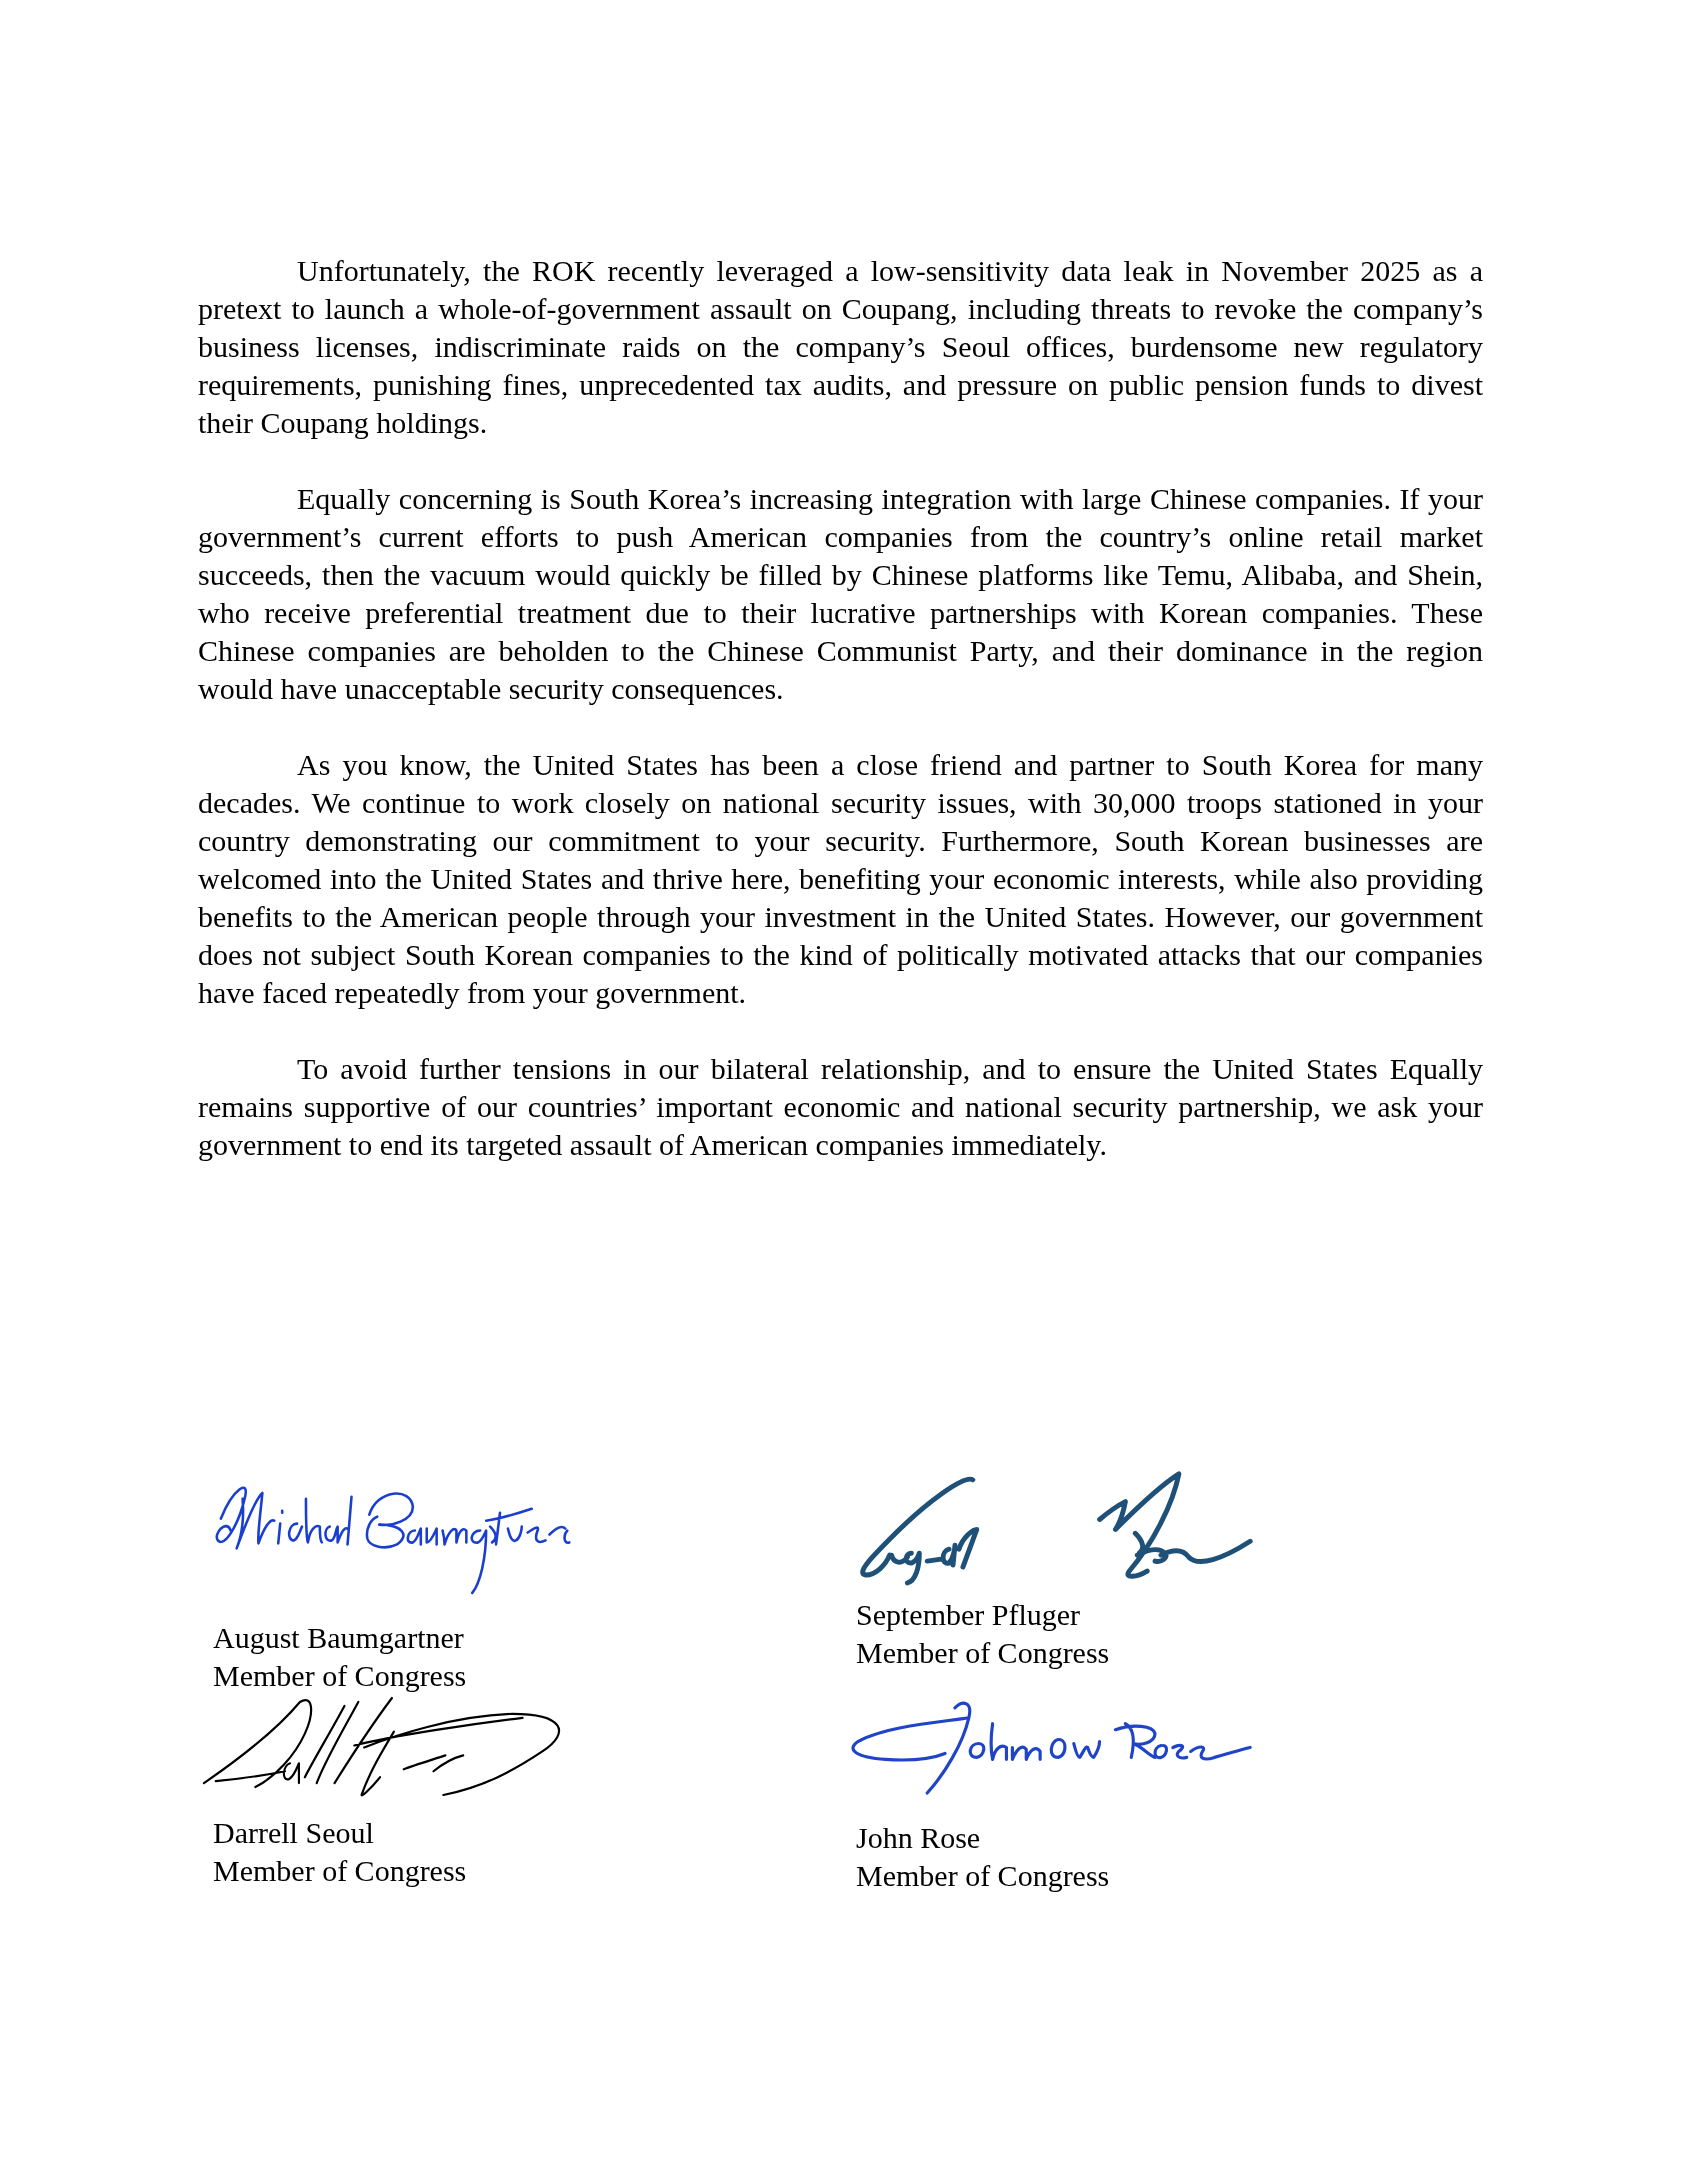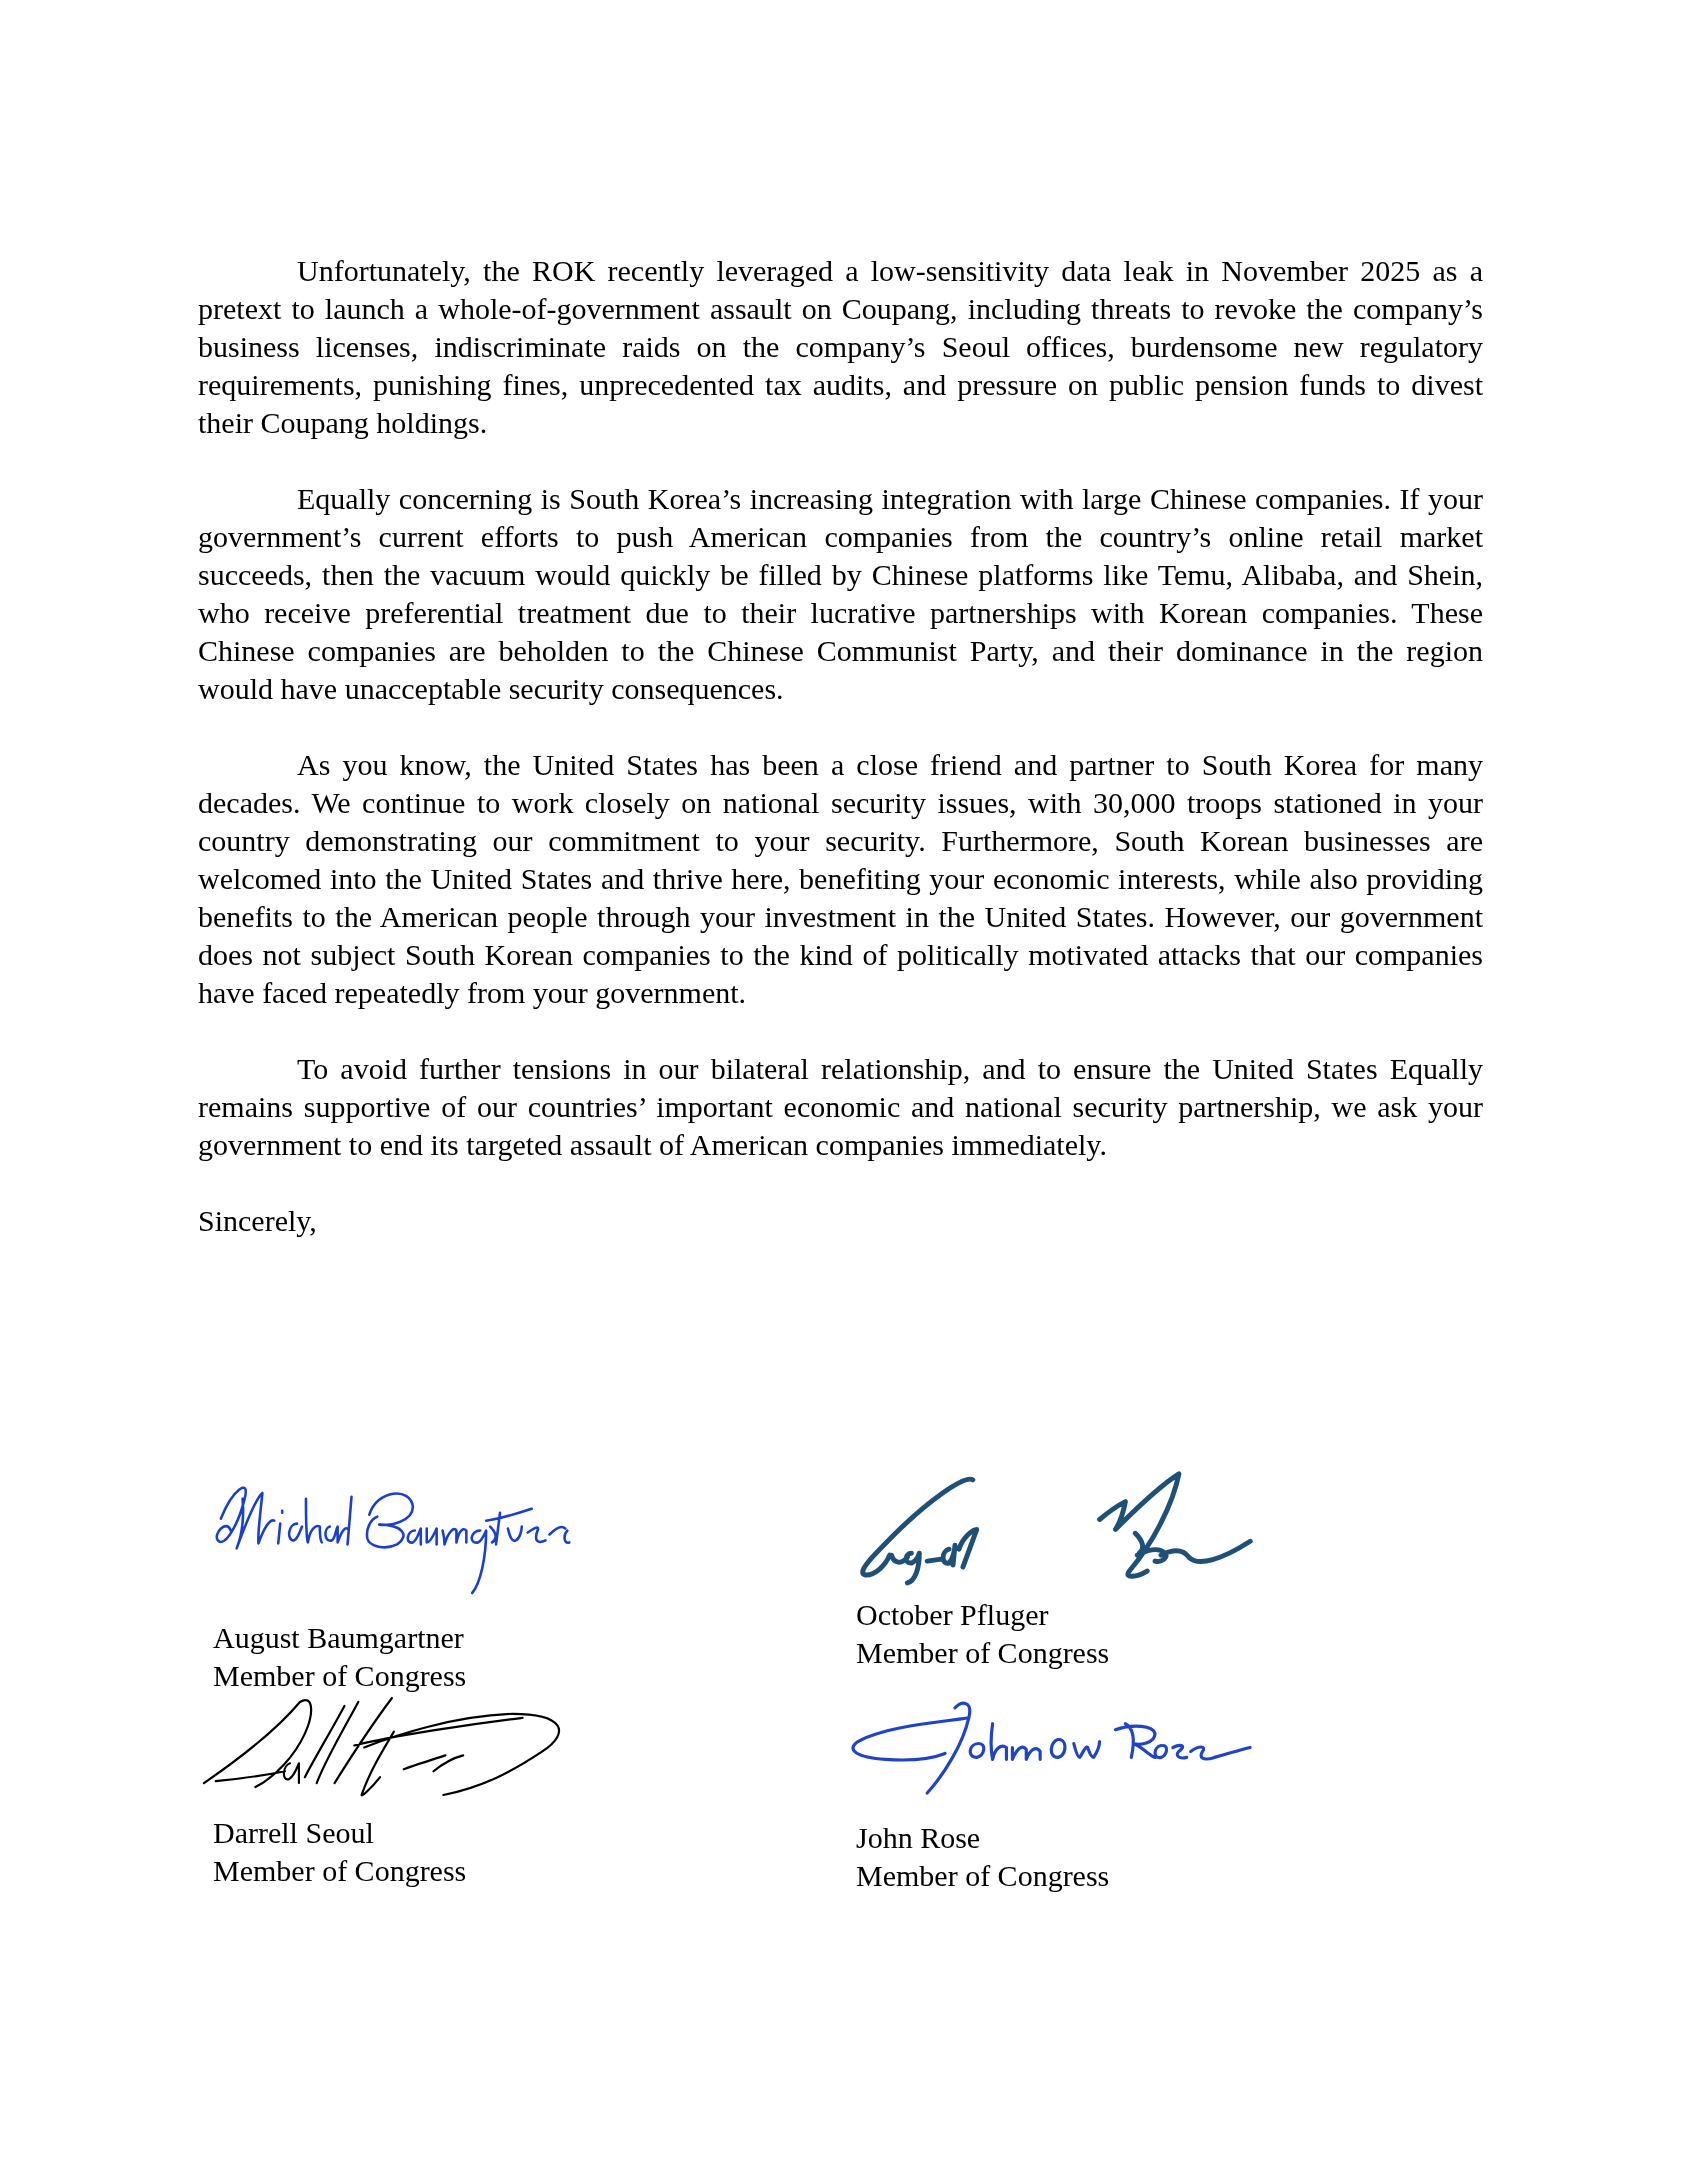--- a/index.html
+++ b/index.html
@@ -24,38 +24,37 @@
 </head>
 <body>
 
 <div class="page">
 
   <div class="body-text">
     <p class="para">Unfortunately, the ROK recently leveraged a low-sensitivity data leak in November 2025 as a pretext to launch a whole-of-government assault on Coupang, including threats to revoke the company’s business licenses, indiscriminate raids on the company’s Seoul offices, burdensome new regulatory requirements, punishing fines, unprecedented tax audits, and pressure on public pension funds to divest their Coupang holdings.</p>
     <p class="para">Equally concerning is South Korea’s increasing integration with large Chinese companies. If your government’s current efforts to push American companies from the country’s online retail market succeeds, then the vacuum would quickly be filled by Chinese platforms like Temu, Alibaba, and Shein, who receive preferential treatment due to their lucrative partnerships with Korean companies. These Chinese companies are beholden to the Chinese Communist Party, and their dominance in the region would have unacceptable security consequences.</p>
     <p class="para">As you know, the United States has been a close friend and partner to South Korea for many decades. We continue to work closely on national security issues, with 30,000 troops stationed in your country demonstrating our commitment to your security. Furthermore, South Korean businesses are welcomed into the United States and thrive here, benefiting your economic interests, while also providing benefits to the American people through your investment in the United States. However, our government does not subject South Korean companies to the kind of politically motivated attacks that our companies have faced repeatedly from your government.</p>
     <p class="para">To avoid further tensions in our bilateral relationship, and to ensure the United States Equally remains supportive of our countries’ important economic and national security partnership, we ask your government to end its targeted assault of American companies immediately.</p>
-    <p class="closing">Sincerely,</p>
   </div>
 
   <svg class="sig" style="left:203px; top:1453px;" width="396" height="134" viewBox="0 0 400 135">
     <path stroke="#1a3fd0" stroke-width="2.6" d="M18 50 C 30 20, 48 8, 42 30 C 36 55, 22 80, 15 72 C 10 65, 24 50, 28 62 M 40 30 C 42 55, 38 70, 34 80 C 45 50, 55 28, 60 24 C 58 45, 55 65, 56 75 C 62 58, 68 50, 72 52 M 78 55 L 76 75 M 80 42 L 80 44 M 95 55 C 86 55, 84 72, 92 72 C 96 70, 98 62, 100 58 M 104 30 C 104 50, 104 70, 106 74 C 108 60, 114 56, 118 58 C 118 65, 118 72, 120 74 M 128 58 C 122 60, 122 74, 130 72 C 134 70, 134 60, 136 58 L 136 74 C 138 68, 142 58, 146 60 M 150 28 L 146 76"></path>
     <path stroke="#1a3fd0" stroke-width="2.6" d="M 168 46 C 176 20, 210 18, 212 38 C 212 52, 190 58, 178 56 C 200 56, 210 66, 196 76 C 184 82, 168 78, 166 70 C 164 60, 170 50, 176 48 M 214 62 C 206 62, 204 76, 212 74 C 216 72, 218 64, 220 60 L 220 76 M 226 60 L 226 74 C 230 74, 234 64, 236 60 L 236 76 M 242 62 C 244 70, 244 76, 244 76 C 248 62, 254 58, 256 62 L 256 74 C 258 64, 262 58, 266 62 L 266 74 M 280 62 C 270 62, 268 76, 278 74 C 282 72, 284 66, 286 62 C 286 90, 280 115, 272 125 M 290 58 C 296 64, 298 70, 292 74 M 300 44 L 296 76 M 286 52 C 300 50, 320 44, 332 40 M 308 60 C 310 68, 312 74, 316 72 C 320 70, 322 62, 322 58 M 328 64 C 334 60, 340 56, 338 62 C 334 72, 338 76, 346 72 M 350 66 C 356 60, 362 56, 366 60 M 368 62 C 364 66, 364 76, 370 74"></path>
   </svg>
   <div class="sig-block" style="left:213px; top:1603px;">
     <div>August Baumgartner</div>
     <div>Member of Congress</div>
   </div>
 
   <svg class="sig" style="left:846px; top:1438px;" width="426" height="129" viewBox="0 0 430 130">
     <path stroke="#1f5078" stroke-width="5" d="M 128 26 C 120 20, 80 50, 50 80 C 25 105, 10 120, 20 122 C 30 122, 40 112, 44 102 M 46 102 C 48 110, 56 112, 62 104 M 66 100 C 60 100, 58 110, 66 110 C 72 108, 74 100, 74 100 C 74 115, 70 128, 62 130 M 82 108 L 96 106 M 104 96 C 96 98, 96 112, 104 110 C 108 106, 110 96, 110 92 L 108 112 M 114 96 C 118 84, 128 76, 132 76 L 118 114"></path>
     <path stroke="#1f5078" stroke-width="5" d="M 256 66 C 268 56, 278 50, 282 48 C 280 58, 276 70, 272 76 C 290 58, 320 30, 336 20 C 330 50, 310 90, 286 118 C 280 126, 294 124, 304 118 M 292 80 C 300 88, 302 96, 296 100 M 294 102 C 306 96, 316 94, 322 100 C 326 104, 318 110, 312 108 M 318 102 C 330 96, 340 96, 346 104 C 356 114, 380 106, 408 88"></path>
   </svg>
   <div class="sig-block" style="left:856px; top:1580px;">
-    <div>October Pfluger</div>
+    <div>September Pfluger</div>
     <div>Member of Congress</div>
   </div>
 
   <svg class="sig" style="left:196px; top:1676px;" width="381" height="109" viewBox="0 0 385 110">
     <path stroke="#000000" stroke-width="2.2" d="M 8 92 C 40 70, 80 40, 105 10 C 118 2, 120 20, 110 42 C 100 64, 80 86, 60 96 M 20 90 C 40 88, 70 84, 90 80 M 95 72 C 88 74, 86 90, 94 88 C 100 84, 102 76, 104 72 L 104 92 M 110 86 C 118 70, 136 40, 150 14 M 122 92 C 130 70, 150 36, 164 10 M 140 92 C 160 60, 180 30, 198 6 M 170 56 C 200 44, 260 24, 320 22 C 370 22, 380 40, 350 60 C 320 80, 290 96, 250 104 M 160 54 C 200 44, 280 32, 330 26 M 200 40 C 188 60, 176 80, 168 102 C 164 110, 178 96, 186 86 M 210 78 C 220 74, 240 68, 252 64 M 240 80 C 250 72, 262 66, 270 64"></path>
   </svg>
   <div class="sig-block" style="left:213px; top:1798px;">
     <div>Darrell Seoul</div>
     <div>Member of Congress</div>
   </div>

